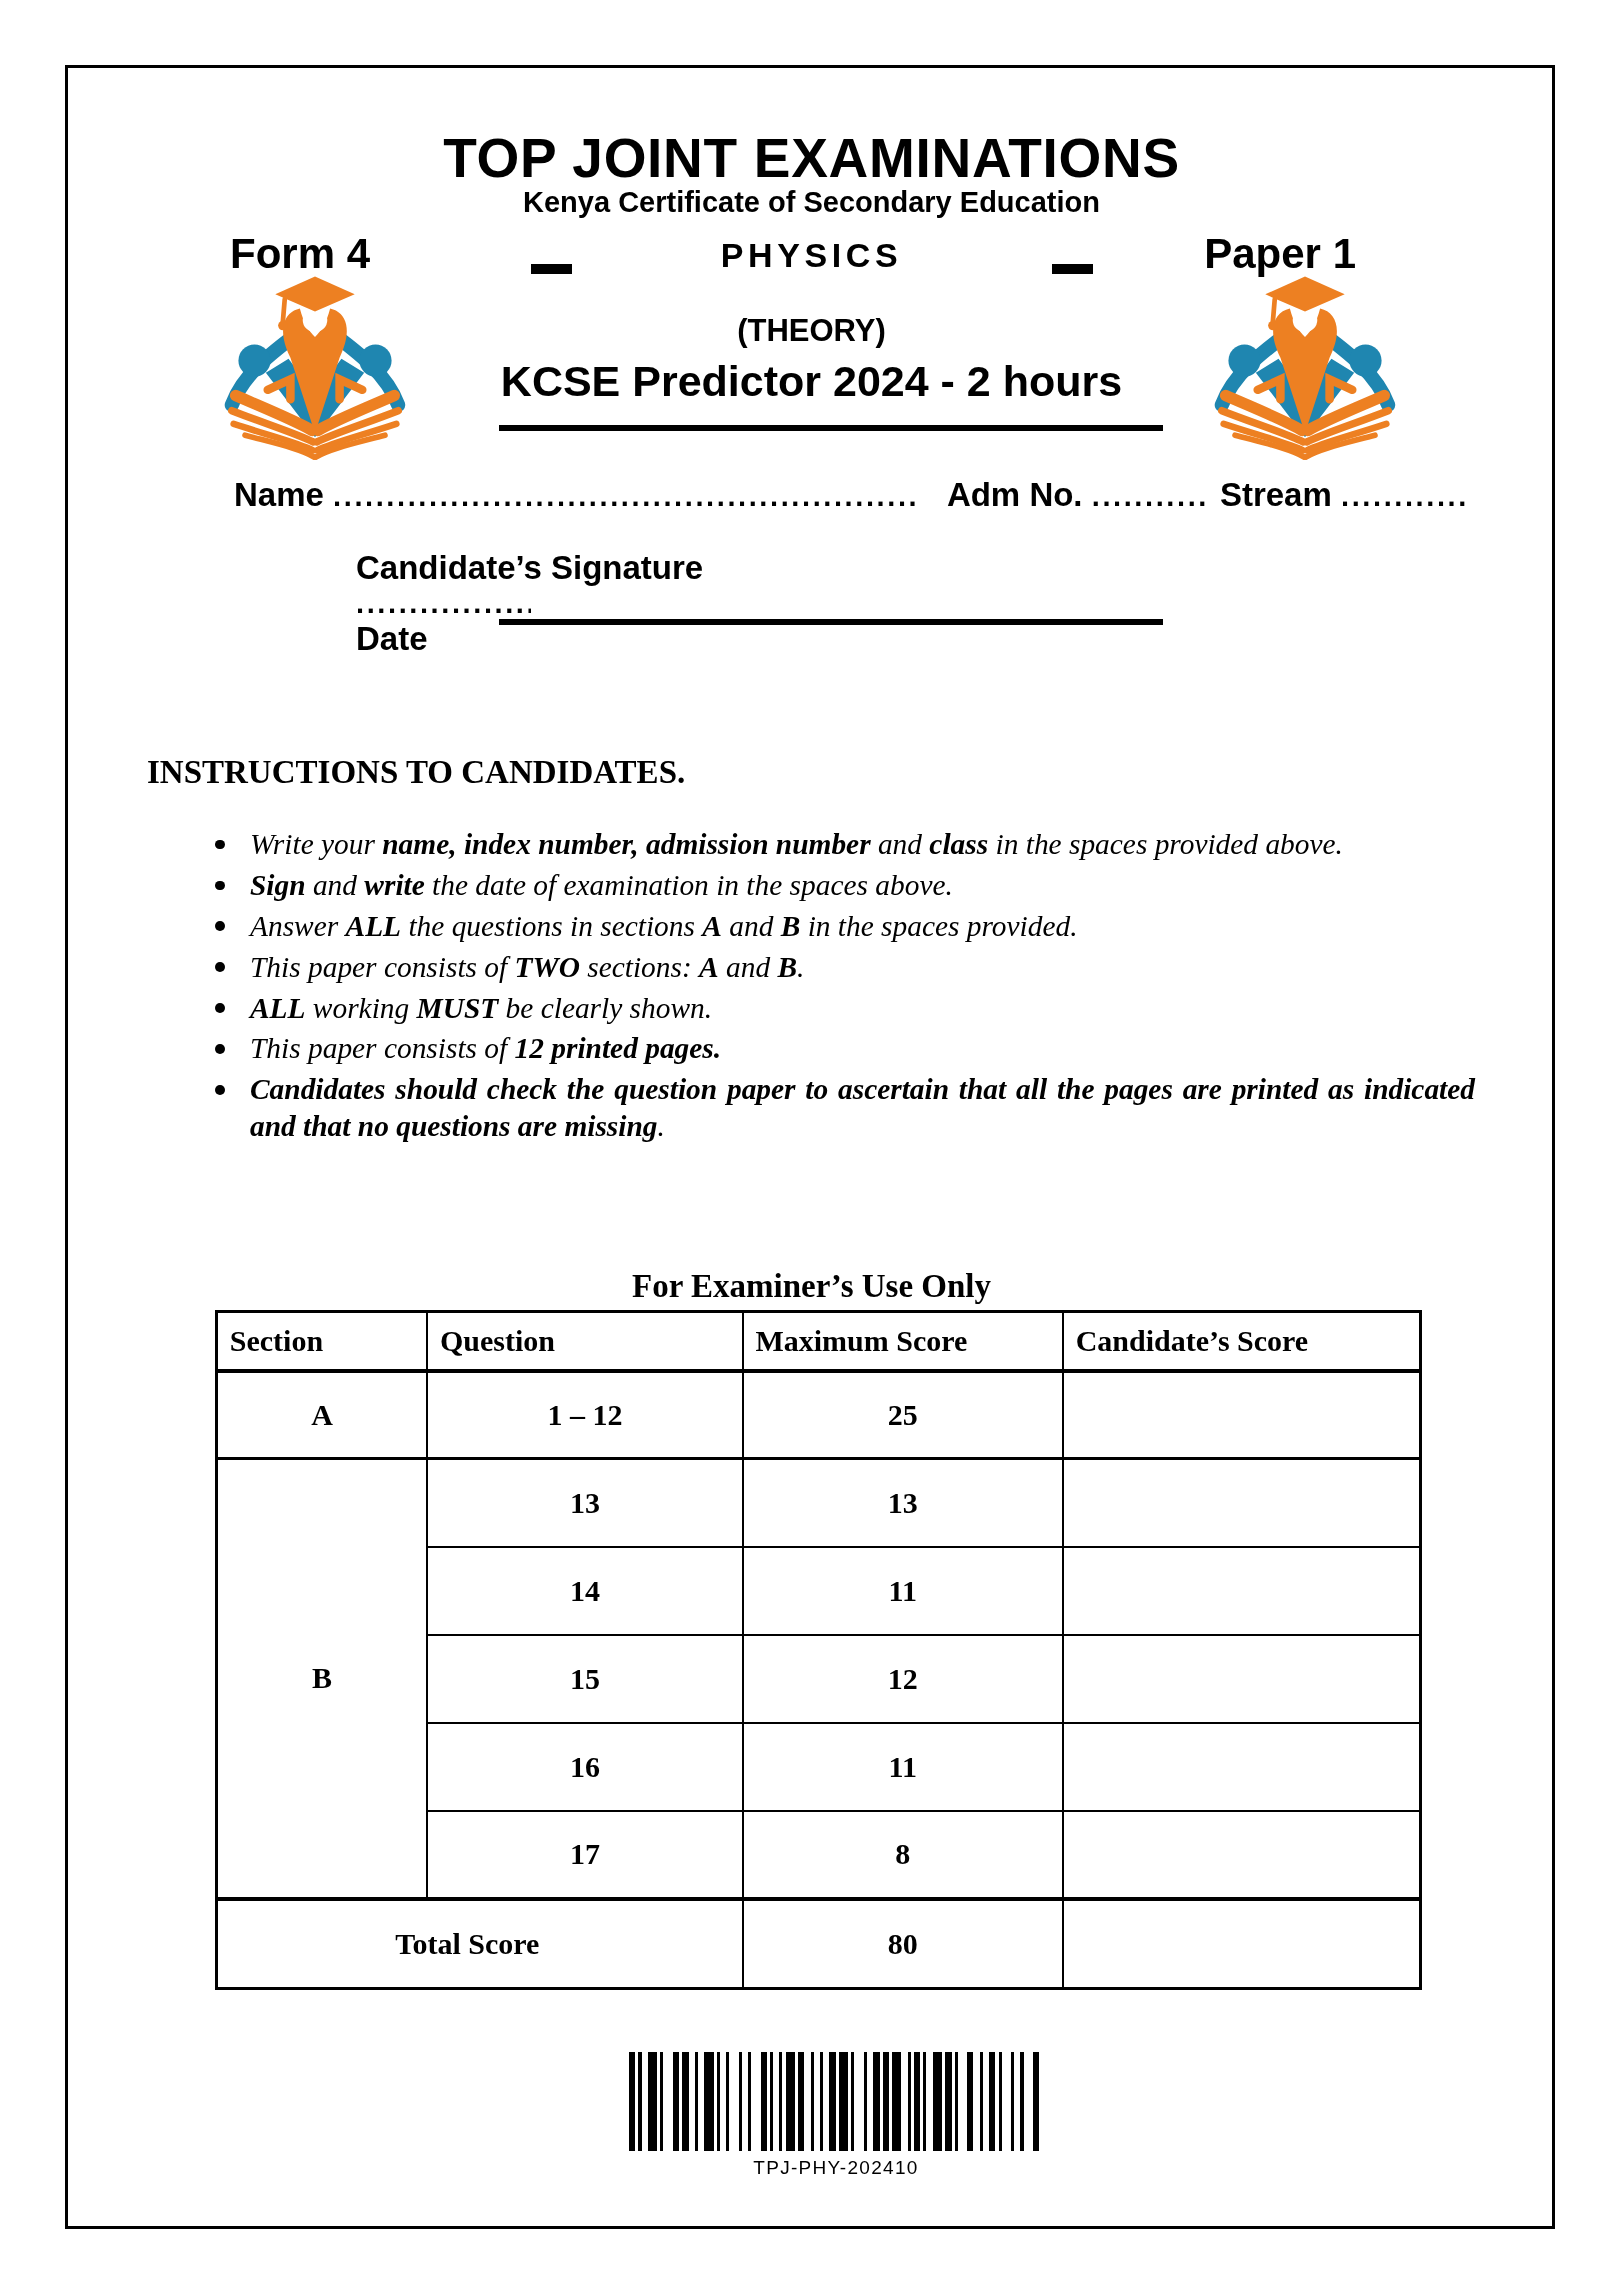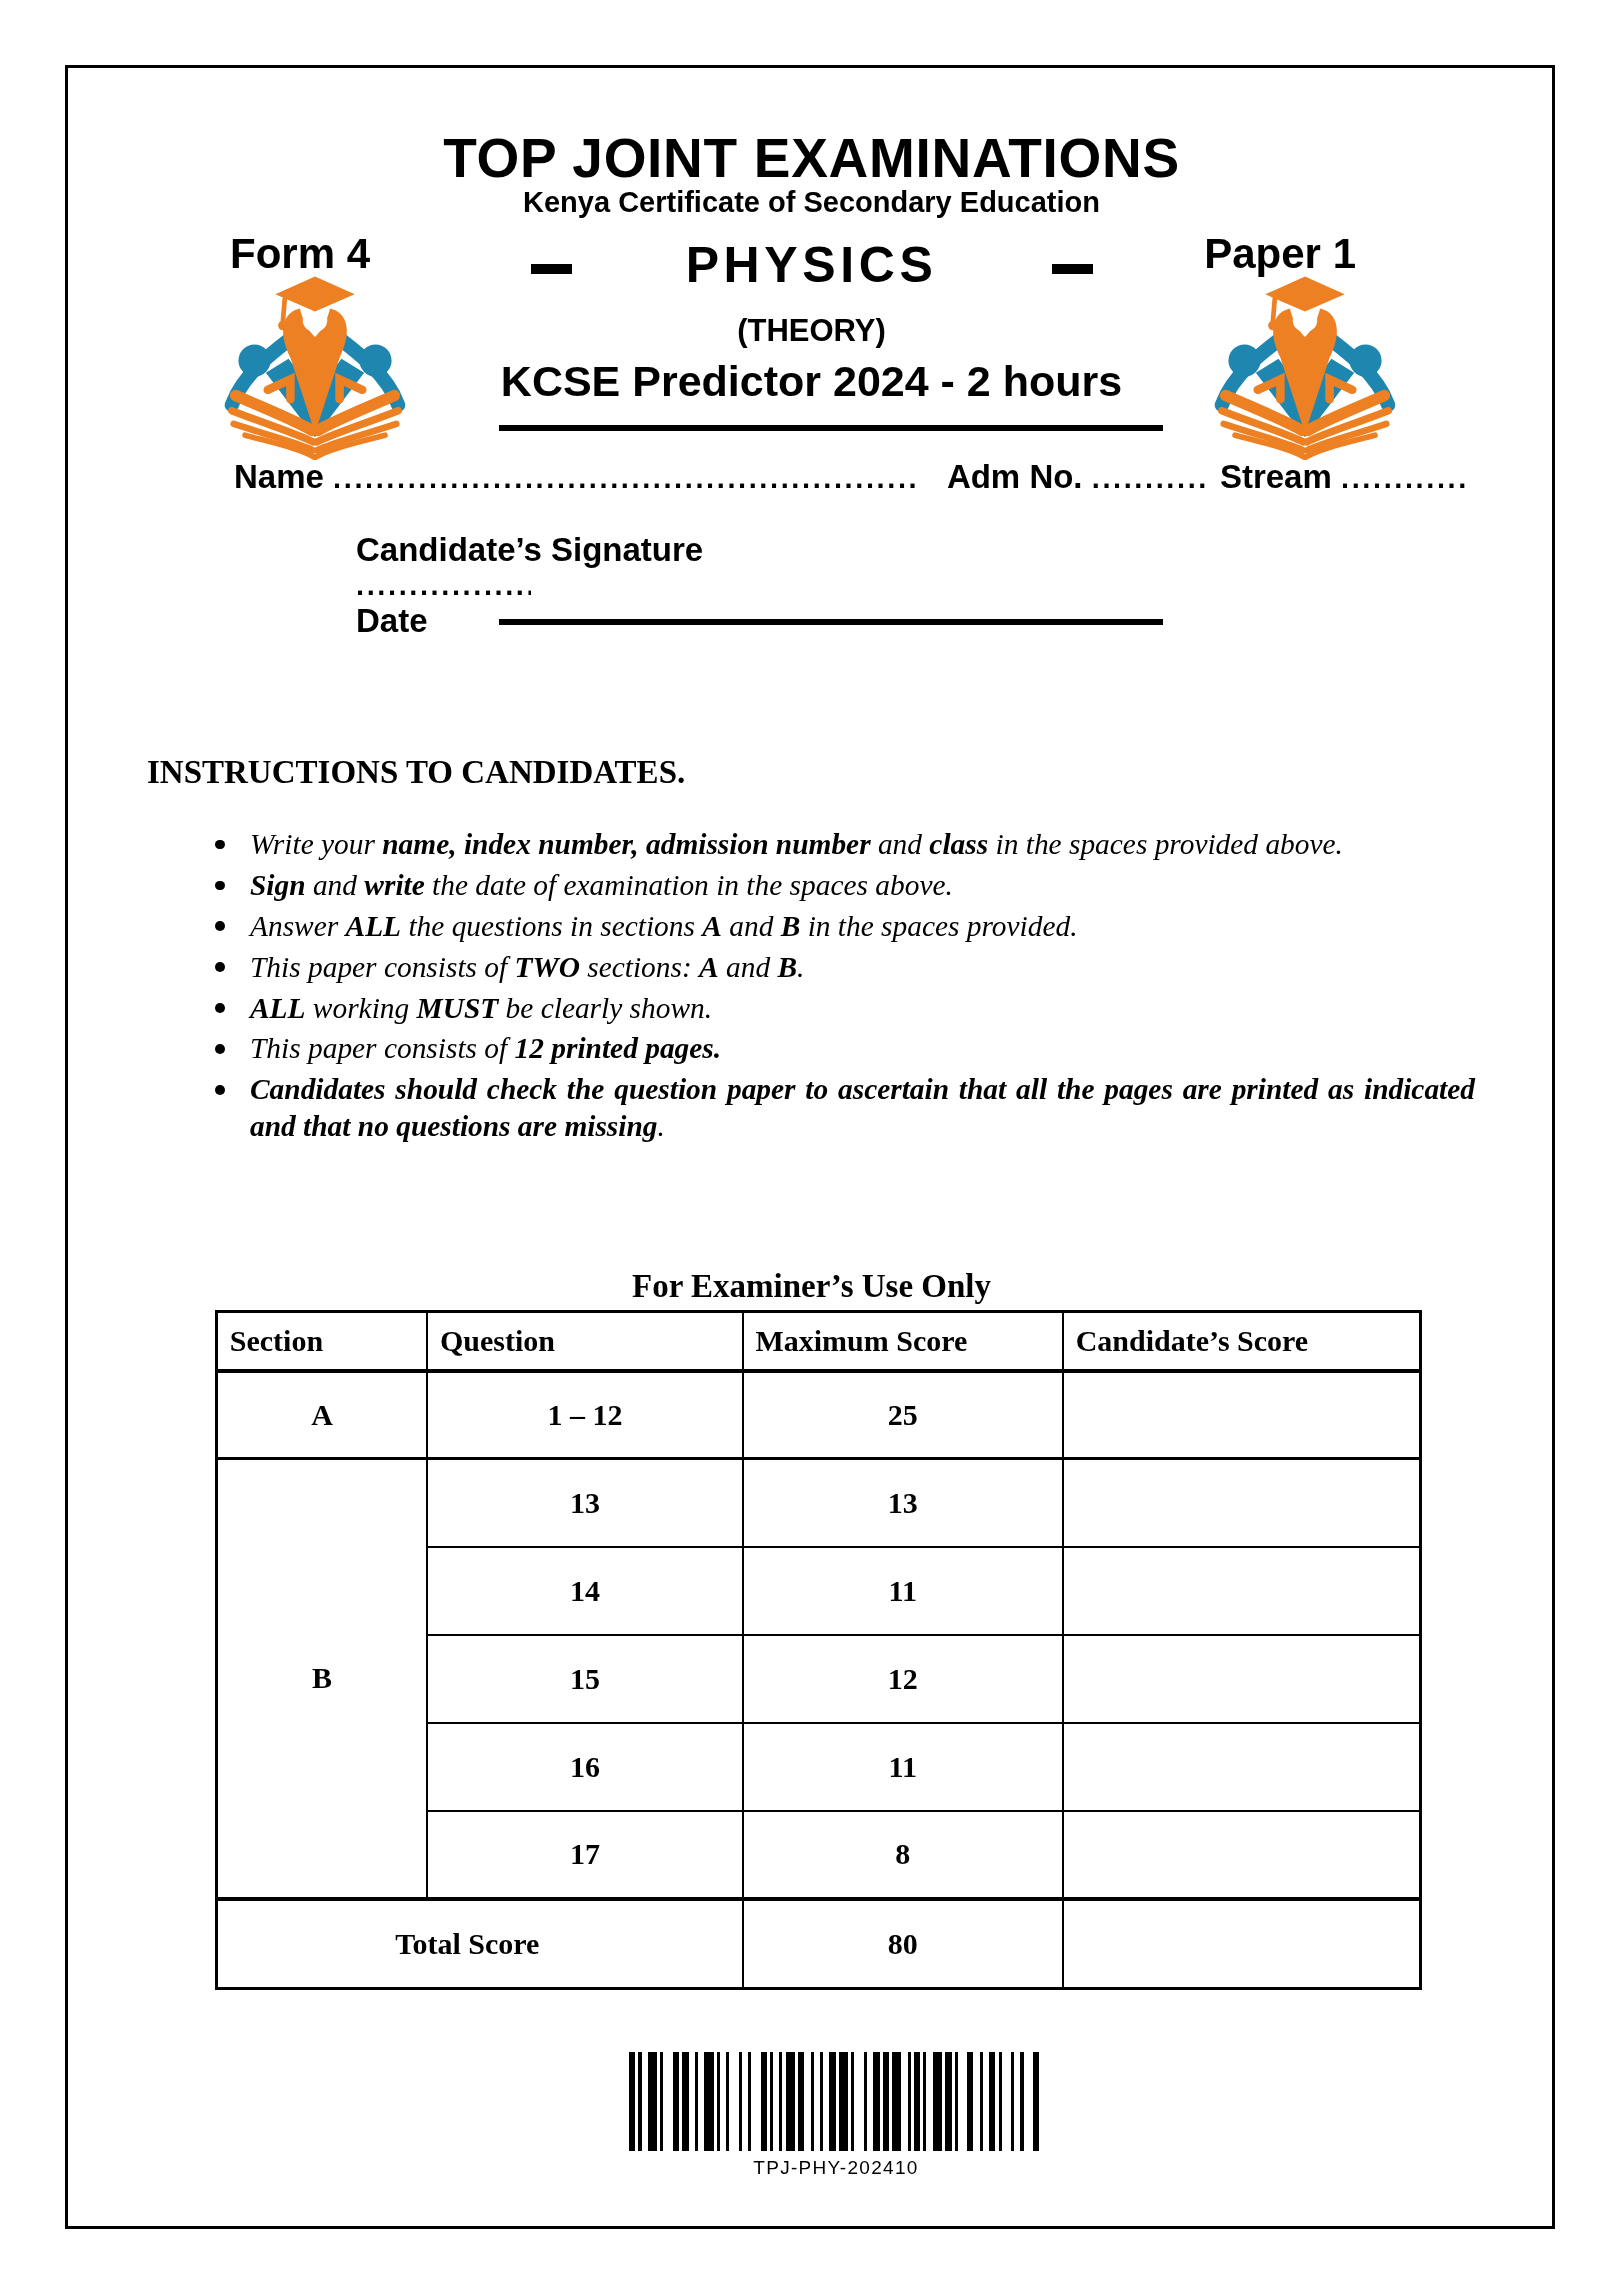--- a/index.html
+++ b/index.html
@@ -14,36 +14,36 @@
   #frame{position:absolute;left:65px;top:65px;width:1484px;height:2158px;border:3.3px solid #000;}
   .abs{position:absolute;}
   .center{left:0;right:0;text-align:center;}
   .sansb{font-family:var(--sans);font-weight:bold;}
   .serifb{font-family:var(--serif);font-weight:bold;}
 
   .title{top:126px;font-size:55px;letter-spacing:0.7px;}
   .subtitle{top:186px;font-size:29px;}
   .form-label{left:230px;top:230px;font-size:42px;}
   .paper-label{right:267px;top:230px;font-size:42px;}
-  .subject{top:236px;font-size:50px;letter-spacing:4.6px;}
+  .subject{top:236px;font-size:34px;letter-spacing:4.6px;}
   .dash{height:9.8px;background:#000;top:264px;width:41px;}
   .dash1{left:531px;} .dash2{left:1052px;}
   .theory{top:313px;font-size:31px;}
   .series{top:357px;font-size:43px;}
 
   .logo{top:268px;width:208px;height:204px;}
   .logo-left{left:211px;} .logo-right{left:1201px;}
   .lg-o{fill:var(--orange);} .lg-b{fill:var(--blue);}
   .lg-os{stroke:var(--orange);fill:none;stroke-linecap:round;}
   .lg-bs{stroke:var(--blue);fill:none;stroke-linecap:round;}
 
   .divider{height:5.9px;background:#000;left:499px;width:664px;}
   .div1{top:425px;} .div2{top:619px;}
 
-  .fill-row{left:234px;right:152px;display:flex;align-items:baseline;font-family:var(--sans);font-weight:bold;font-size:33px;white-space:nowrap;}
+  .fill-row{left:234px;right:152px;display:flex;align-items:baseline;font-family:var(--sans);font-weight:bold;font-size:33px;white-space:nowrap;margin-top:18px;}
   .row-name{top:458px;} .row-sig{top:531px;flex-direction:column;}
   .leader{overflow:hidden;font-size:29px;letter-spacing:2.6px;flex:0 0 auto;}
   .leader.grow{flex:1 1 0;}
 
   .instr-head{left:147px;top:754px;font-size:33px;letter-spacing:0px;}
   .instr-list{left:203px;top:826px;width:1272px;margin:0;padding:0;list-style:none;
     font-family:var(--serif);font-style:italic;font-size:29.4px;line-height:37px;text-align:justify;}
   .instr-list li{position:relative;padding-left:47px;margin-bottom:3.9px;}
   .instr-list li::before{content:"";position:absolute;left:11.8px;top:13.7px;width:9.8px;height:9.8px;border-radius:50%;background:#000;}
   .instr-list .b{font-weight:bold;}

